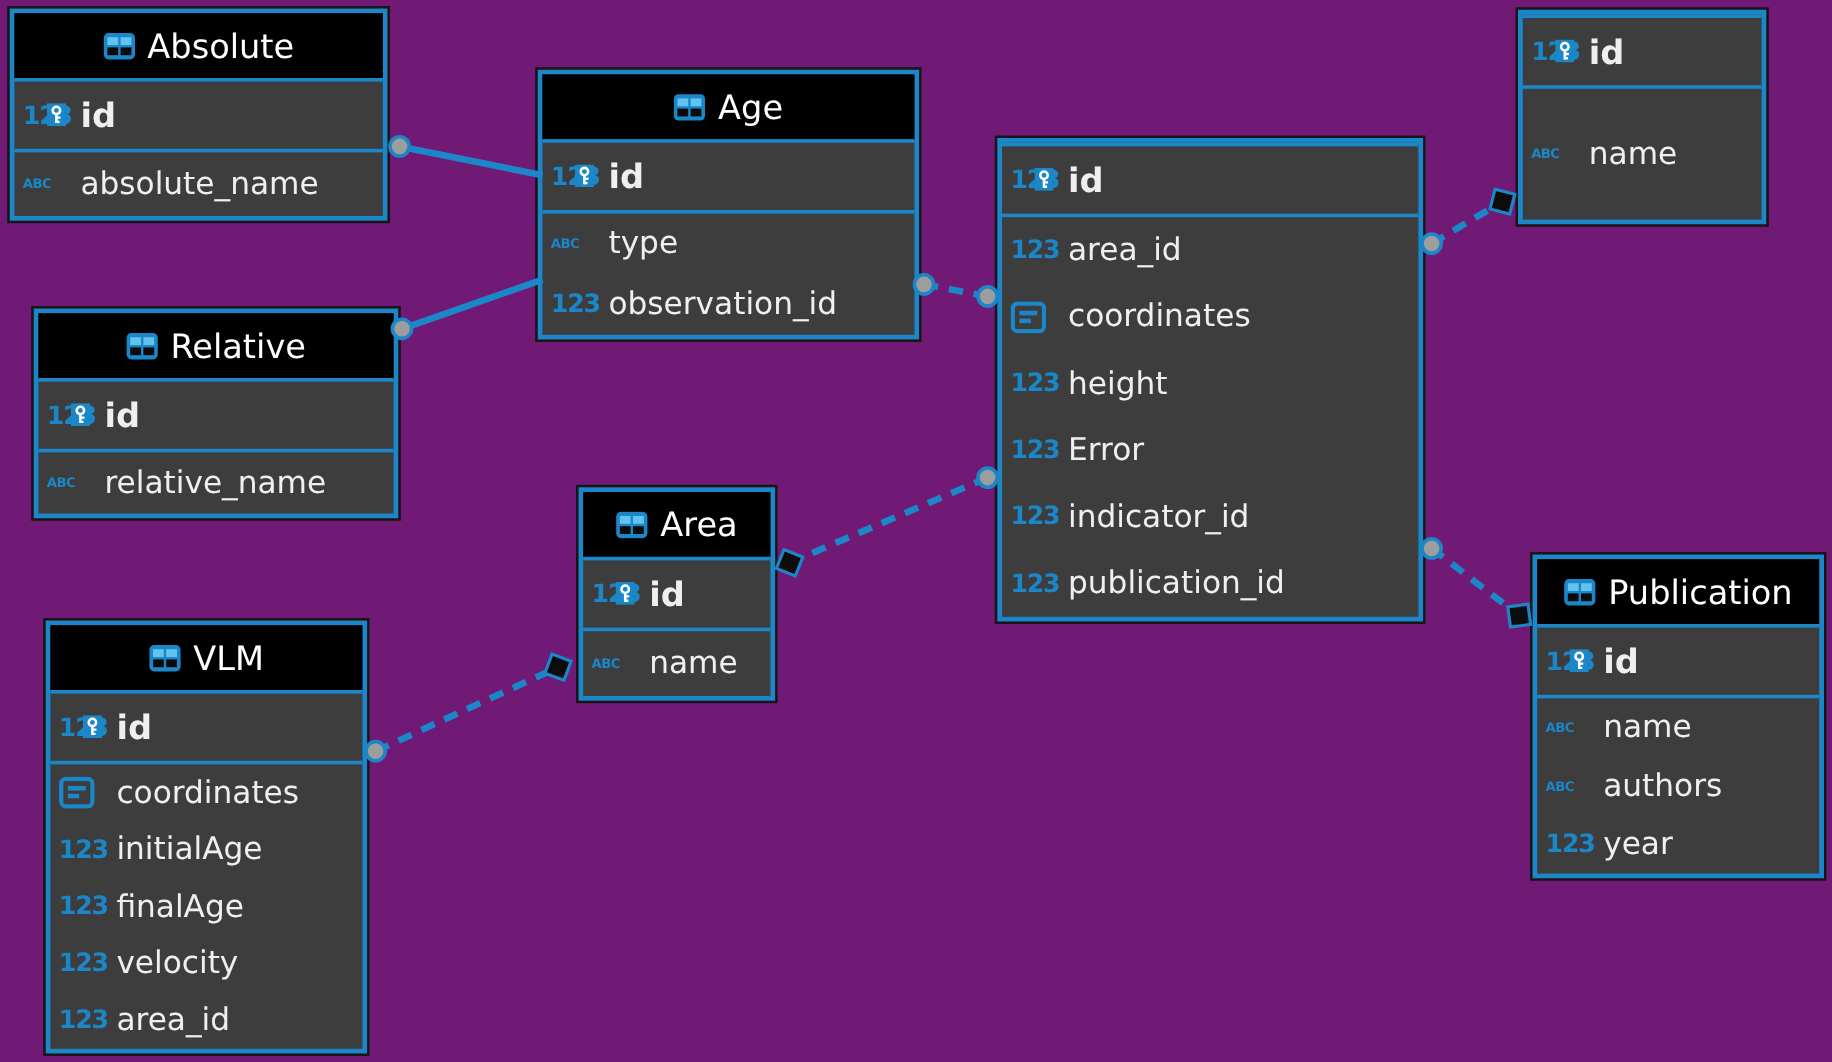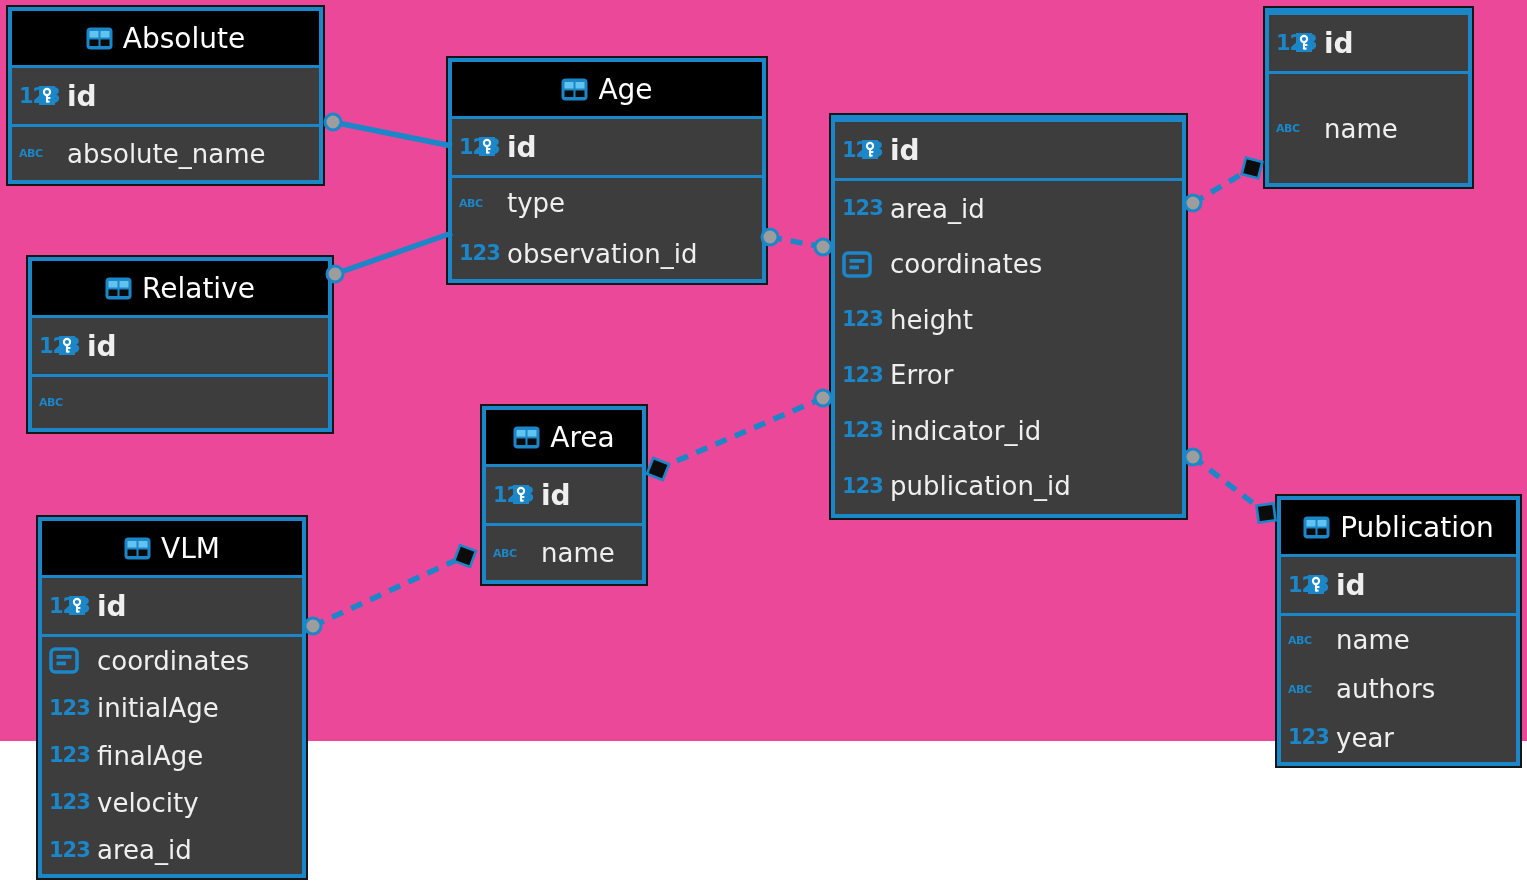--- a/index.html
+++ b/index.html
@@ -7,21 +7,21 @@
     --row-bg:#3d3d3d;
     --header-bg:#000000;
     --text:#efefef;
     --outline:#161616;
   }
   html,body{margin:0;padding:0;}
   body{
     width:1527px;height:885px;overflow:hidden;background:#ffffff;
     font-family:"DejaVu Sans","Liberation Sans",sans-serif;
   }
-  #canvas{position:relative;width:1527px;height:741px;background:#ec4899;}
+  #canvas{position:relative;width:1527px;height:885px;background:#701a75;}
   #edges{position:absolute;left:0;top:0;width:1527px;height:885px;z-index:5;}
   .table{
     position:absolute;box-sizing:border-box;z-index:2;
     background:var(--row-bg);
     border:4px solid var(--accent);
     outline:2px solid var(--outline);
     display:flex;flex-direction:column;
   }
   .t-header{
     height:54px;flex:none;background:var(--header-bg);
@@ -179,20 +179,21 @@
           </span>
           <span class="f-label">id</span>
         </div>
       </div>
     <div class="t-sep"></div>
     <div class="t-cols">
         <div class="row">
           <span class="f-icon">
             <span class="glyph-abc">ABC</span>
           </span>
+          <span class="f-label">relative_name</span>
         </div>
       </div>
   </div>
     <div class="table" style="left: 38px; top: 517px; width: 268px; height: 361px;">
     <div class="t-header">
       <span class="t-icon">
           <svg width="27" height="23" viewBox="0 0 27 23">
             <rect x="0.5" y="0.5" width="26" height="22" rx="4" fill="#1b86c8"></rect>
             <rect x="3.5" y="4" width="9" height="6.5" fill="#63c3ef"></rect>
             <rect x="14.5" y="4" width="9" height="6.5" fill="#63c3ef"></rect>
@@ -376,21 +377,21 @@
     <div class="t-sep"></div>
     <div class="t-cols">
         <div class="row">
           <span class="f-icon">
             <span class="glyph-abc">ABC</span>
           </span>
           <span class="f-label">name</span>
         </div>
       </div>
   </div>
-    <div class="table" style="left: 1277px; top: 496px; width: 243px; height: 270px; justify-content: flex-end;">
+    <div class="table" style="left: 1277px; top: 462px; width: 243px; height: 270px; justify-content: flex-end;">
     <div class="t-header">
       <span class="t-icon">
           <svg width="27" height="23" viewBox="0 0 27 23">
             <rect x="0.5" y="0.5" width="26" height="22" rx="4" fill="#1b86c8"></rect>
             <rect x="3.5" y="4" width="9" height="6.5" fill="#63c3ef"></rect>
             <rect x="14.5" y="4" width="9" height="6.5" fill="#63c3ef"></rect>
             <rect x="3.5" y="12.5" width="9" height="6.5" fill="#0a0a0a"></rect>
             <rect x="14.5" y="12.5" width="9" height="6.5" fill="#0a0a0a"></rect>
           </svg>
         </span>

